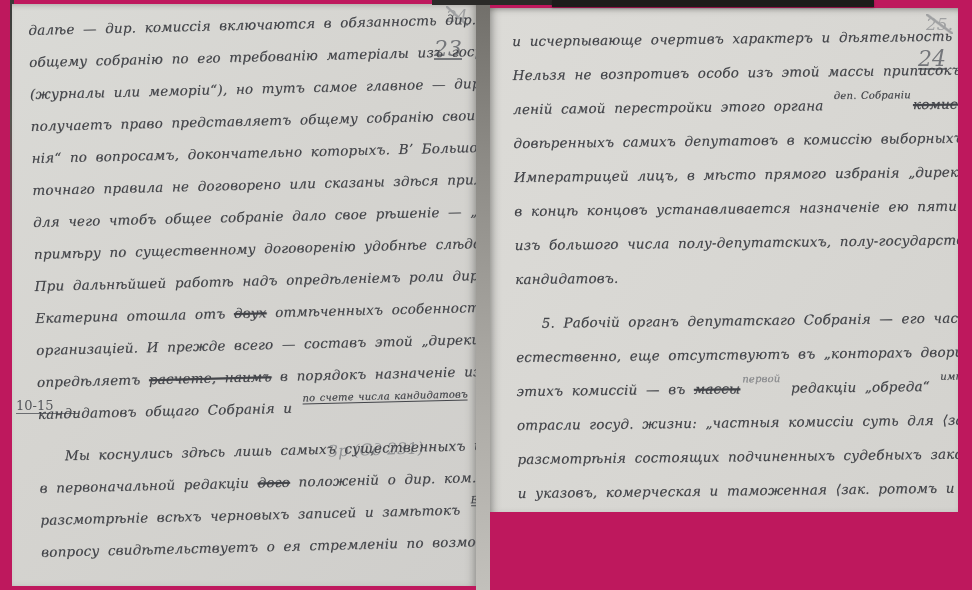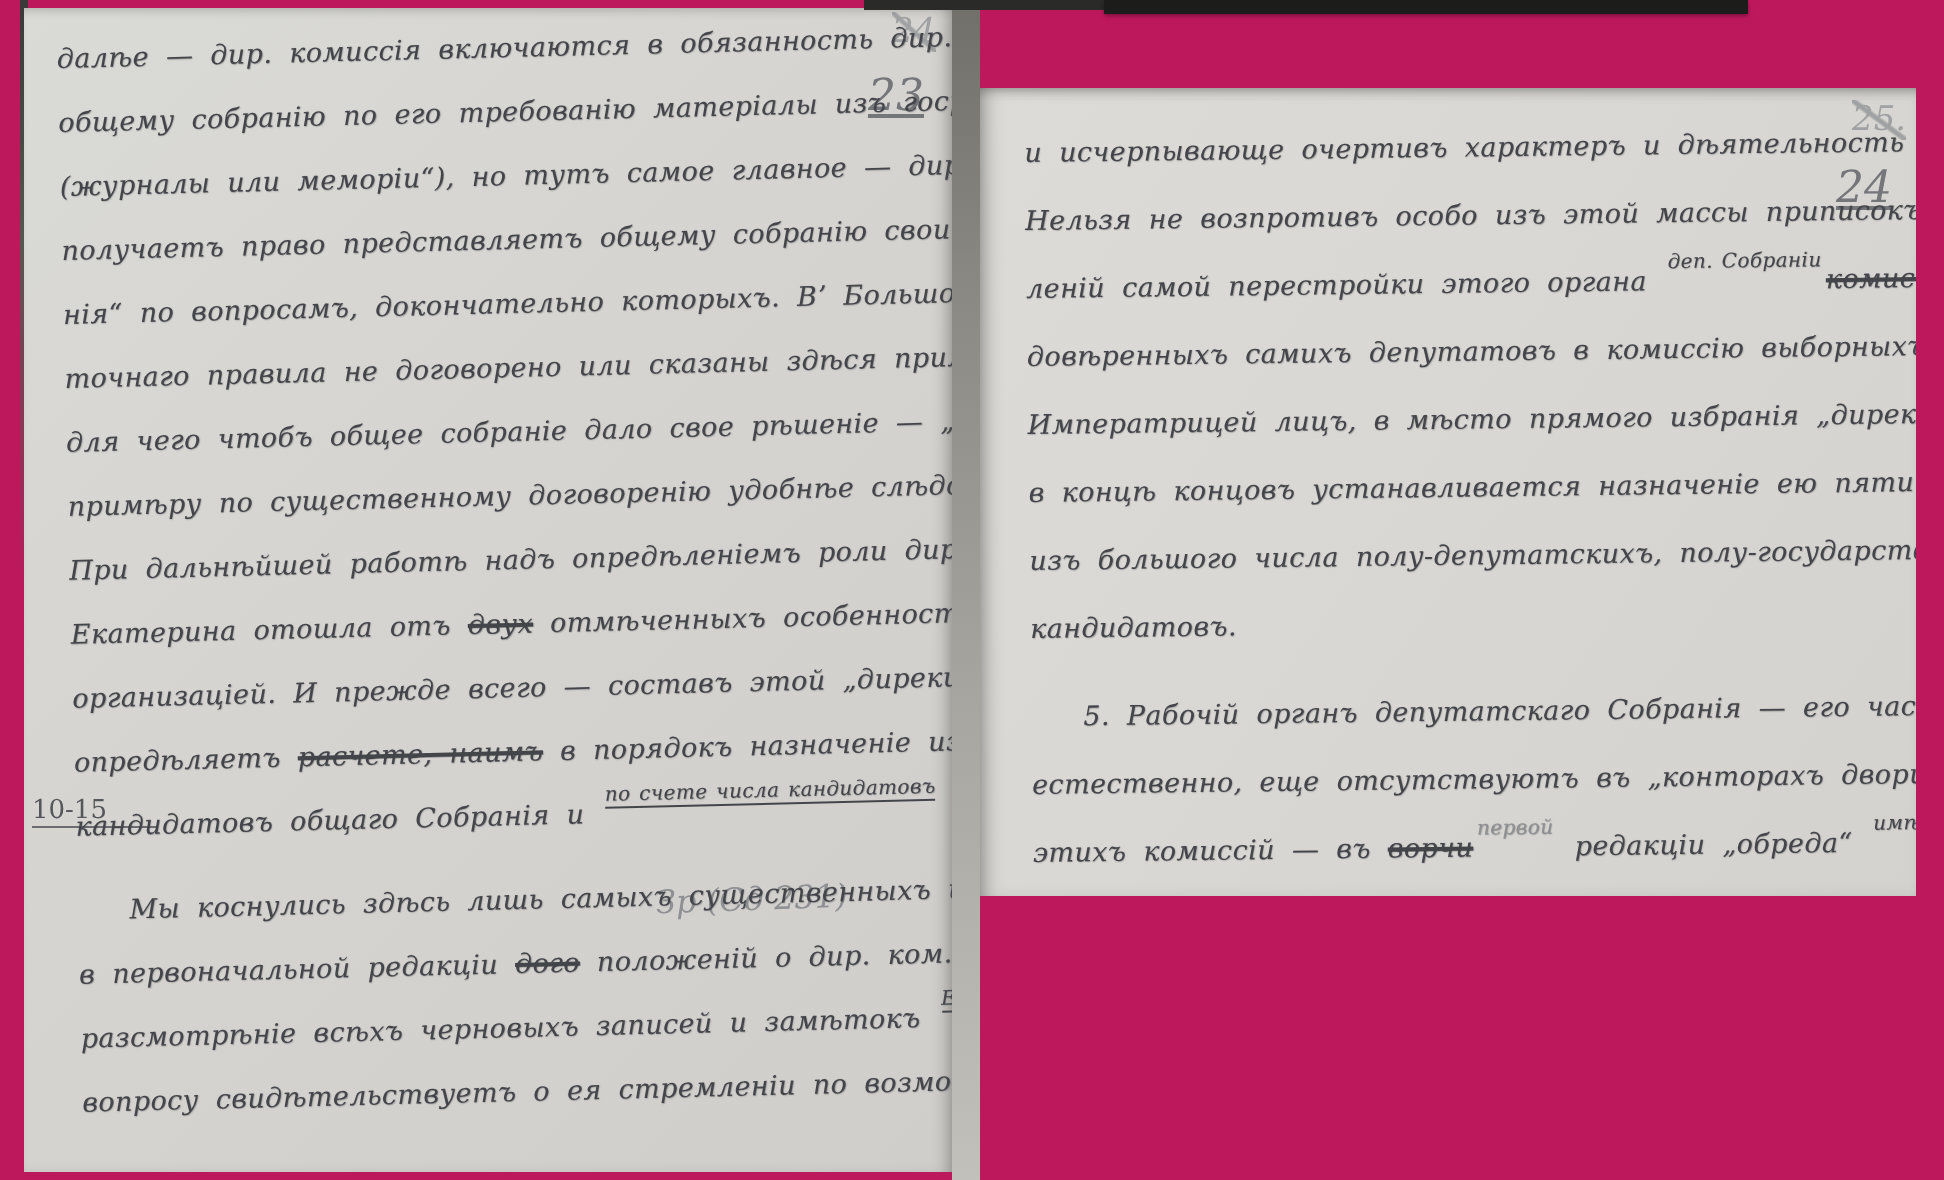--- a/index.html
+++ b/index.html
@@ -28,24 +28,23 @@
   .page{
     position:absolute;top:4px;height:582px;overflow:hidden;
     color:var(--ink,#43454a);
   }
   .page.left{
     left:12px;width:464px;
     background:linear-gradient(135deg,#dadad6 0%,#d5d4d0 45%,#cfcecb 100%);
     box-shadow:inset -6px 0 8px -4px rgba(70,70,66,.45), inset 0 4px 6px -4px rgba(70,70,66,.3);
   }
   .page.right{
-    left:490px;width:468px;top:8px;height:404px;
+    left:490px;width:468px;top:8px;height:504px;
     background:linear-gradient(125deg,#dcdbd7 0%,#d8d7d3 50%,#d3d2ce 100%);
     box-shadow:inset 7px 0 9px -5px rgba(70,70,66,.5), inset 0 5px 7px -5px rgba(40,40,38,.55);
-    margin-top:36px;
   }
   
   .text-block{
     position:absolute;left:16px;right:2px;top:10px;
     font-style:italic;font-size:13.5px;
     word-spacing:4px;letter-spacing:.2px;
     text-shadow:.3px .3px .6px rgba(55,56,60,.45);
     white-space:nowrap;
   }
   .page.left .text-block{transform:rotate(-1.4deg);transform-origin:0 0;}
@@ -127,21 +126,21 @@
         <div class="ms-line"><span class="seg normal">и исчерпывающе очертивъ характеръ и дѣятельность этой „дирекціи“.</span></div>
         <div class="ms-line"><span class="seg normal">Нельзя не возпротивъ особо изъ этой массы приписокъ и исправ-</span></div>
         <div class="ms-line"><span class="seg normal">леній самой перестройки этого органа </span><span class="seg sup">деп. Собраніи</span><span class="seg strike">комиссіи</span></div>
         <div class="ms-line"><span class="seg normal">довѣренныхъ самихъ депутатовъ в комиссію выборныхъ и извѣрныхъ</span></div>
         <div class="ms-line"><span class="seg normal">Императрицей лицъ, в мѣсто прямого избранія „директоровъ“ Ек.</span></div>
         <div class="ms-line"><span class="seg normal">в концѣ концовъ устанавливается назначеніе ею пяти лицъ</span></div>
         <div class="ms-line"><span class="seg normal">изъ большого числа полу-депутатскихъ, полу-государственныхъ</span></div>
         <div class="ms-line"><span class="seg normal">кандидатовъ.</span></div>
         <div class="ms-line para"><span class="seg normal">5. Рабочій органъ депутатскаго Собранія — его частныя комиссіи,</span></div>
         <div class="ms-line"><span class="seg normal">естественно, еще отсутствуютъ въ „конторахъ дворцовъ“. Первый список</span></div>
-        <div class="ms-line"><span class="seg normal">этихъ комиссій — въ </span><span class="seg strike">ворчи</span><span class="seg pencil-sup">первой</span><span class="seg normal"> редакціи „обреда“ </span><span class="seg sup">имѣетъ в виду</span></div>
+        <div class="ms-line"><span class="seg normal">этихъ комиссій — въ </span><span class="seg strike">массы</span><span class="seg pencil-sup">первой</span><span class="seg normal"> редакціи „обреда“ </span><span class="seg sup">имѣетъ в виду</span></div>
         <div class="ms-line"><span class="seg normal">отрасли госуд. жизни: „частныя комиссіи суть для ⟨зак. состоящ.⟩</span></div>
         <div class="ms-line"><span class="seg normal">разсмотрѣнія состоящих подчиненныхъ судебныхъ законовъ, образово</span></div>
         <div class="ms-line"><span class="seg normal">и указовъ, комерческая и таможенная ⟨зак. ротомъ и проч:⟩ команда,</span></div>
         <div class="ms-line"><span class="seg normal">монетная, бергъ, мануфактуръ, Земледельческая, ⟨зак. городская⟩ и</span></div>
         <div class="ms-line"><span class="seg normal">деревенская, городская, полицейская и проч.“ Тутъ же были намѣ-</span></div>
       </div>
   </div>
 
   <div class="top-band-small"></div>
   <div class="top-band"></div>

